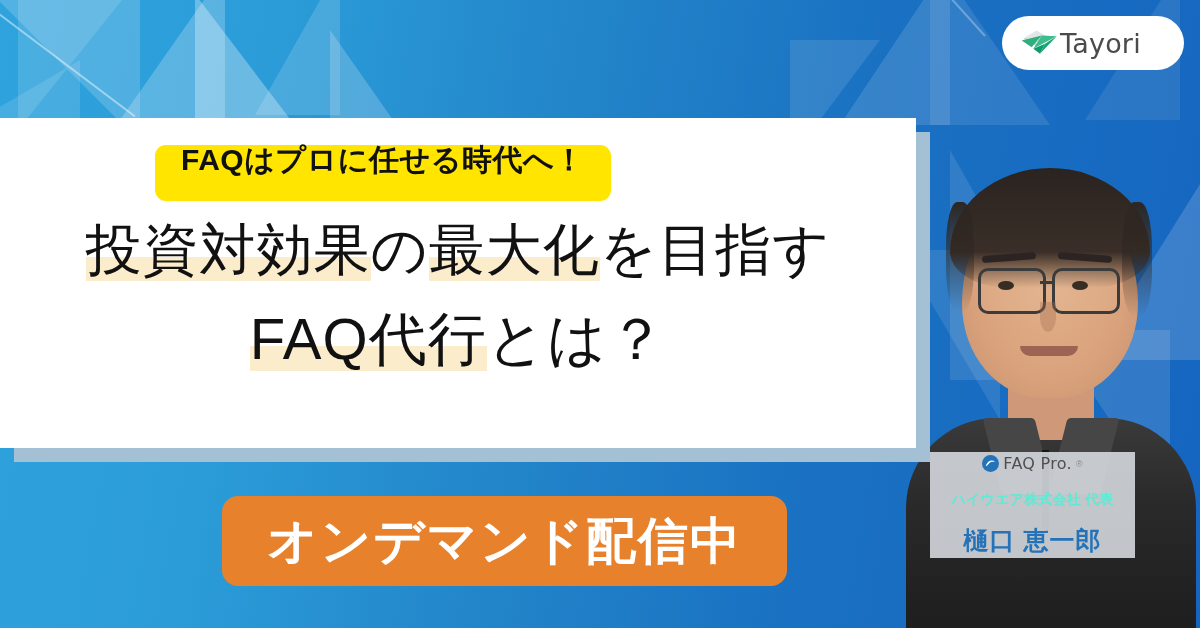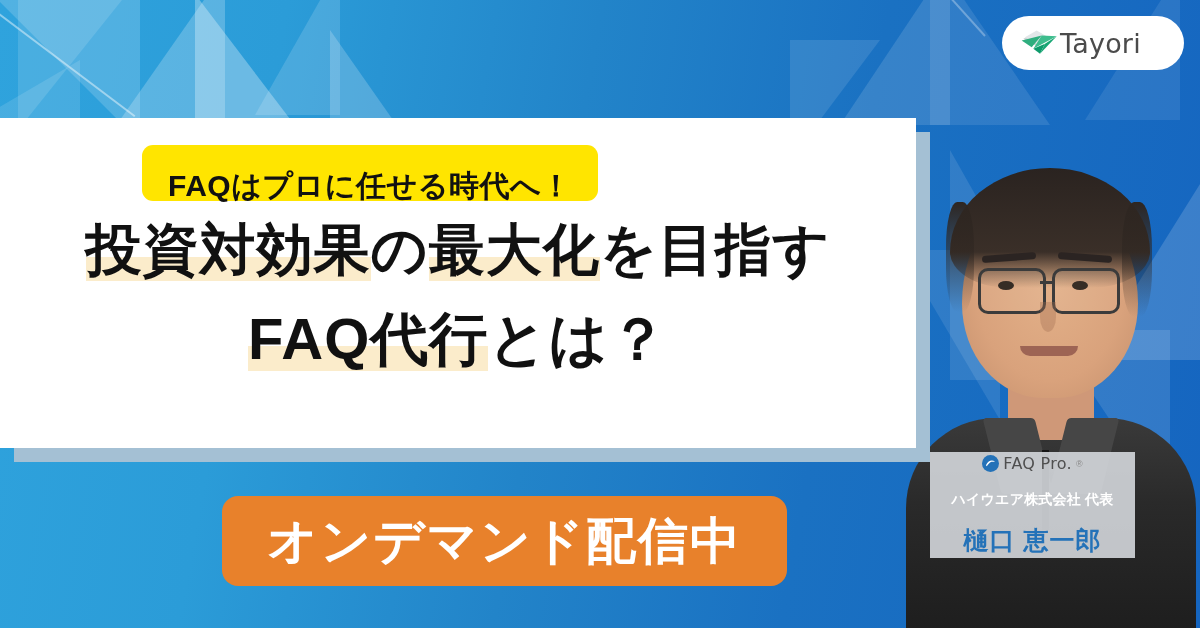--- a/index.html
+++ b/index.html
@@ -62,28 +62,28 @@
     padding-left:18px;box-sizing:border-box;}
   .logo-mark{width:40px;height:34px;flex:none;}
   .logo-text{font-size:27px;color:#4b4b4b;letter-spacing:.2px;font-weight:400;
     font-family:"DejaVu Sans",sans-serif;line-height:1;}
 
   
   .card-shadow{position:absolute;left:14px;top:132px;width:916px;height:330px;
     background:#a4c0d4;}
   .card{position:absolute;left:0px;top:118px;width:916px;height:330px;background:#fff;}
 
-  .badge{position:absolute;left:142px;top:145px;height:56px;
-    background:#ffe500;border-radius:11px;display:flex;align-items:flex-end;
+  .badge{position:absolute;left:155px;top:145px;height:56px;
+    background:#ffe500;border-radius:11px;display:flex;align-items:flex-start;
     padding:0 26px;box-sizing:border-box;}
   .badge-text{font-size:30px;font-weight:700;color:#111;letter-spacing:.5px;white-space:nowrap;
     line-height:1;}
 
   .headline{position:absolute;left:0;top:218px;width:916px;text-align:center;}
-  .hl-line{font-size:56px;font-weight:700;color:#111;letter-spacing:1px;line-height:1.16;
+  .hl-line{font-size:56px;font-weight:400;color:#111;letter-spacing:1px;line-height:1.16;
     white-space:nowrap;}
   .hl-line.l2{font-size:58px;margin-top:22px;}
   .mk{background:linear-gradient(transparent 62%, #fbeccb 62%, #fbeccb 100%);}
 
   
   .cta{position:absolute;left:222px;top:496px;width:565px;height:90px;
     background:#e8812b;border-radius:16px;display:flex;align-items:center;justify-content:center;}
   .cta-text{font-size:50px;font-weight:700;color:#fff;letter-spacing:2px;white-space:nowrap;
     line-height:1;}
 
@@ -129,21 +129,21 @@
   
   .plate{position:absolute;left:930px;top:452px;width:205px;height:106px;
     background:rgba(216,220,224,.88);display:flex;flex-direction:column;align-items:center;
     justify-content:center;gap:20px;}
   .plate-logo{display:flex;align-items:center;gap:4px;}
   .plate-logo-mark{width:17px;height:17px;border-radius:50%;
     background:#2472b8;display:flex;align-items:center;justify-content:center;}
   .plate-logo-txt{font-size:16px;color:#4f4f4f;font-weight:500;letter-spacing:.3px;
     font-family:"DejaVu Sans",sans-serif;line-height:1;}
   .plate-logo-tm{font-size:9px;color:#8a8a8a;}
-  .plate-company{font-size:14px;font-weight:700;color:#ffffff;letter-spacing:.2px;line-height:1.1;
+  .plate-company{font-size:14px;font-weight:700;color:#5eead4;letter-spacing:.2px;line-height:1.1;
     white-space:nowrap;}
   .plate-name{font-size:25px;font-weight:700;color:#2472b8;letter-spacing:1px;line-height:1.1;
     white-space:nowrap;}
 
   
   .strip{position:absolute;left:14px;top:448px;width:916px;height:14px;background:#a4c0d4;}
 </style>
 </head>
 <body>
 

